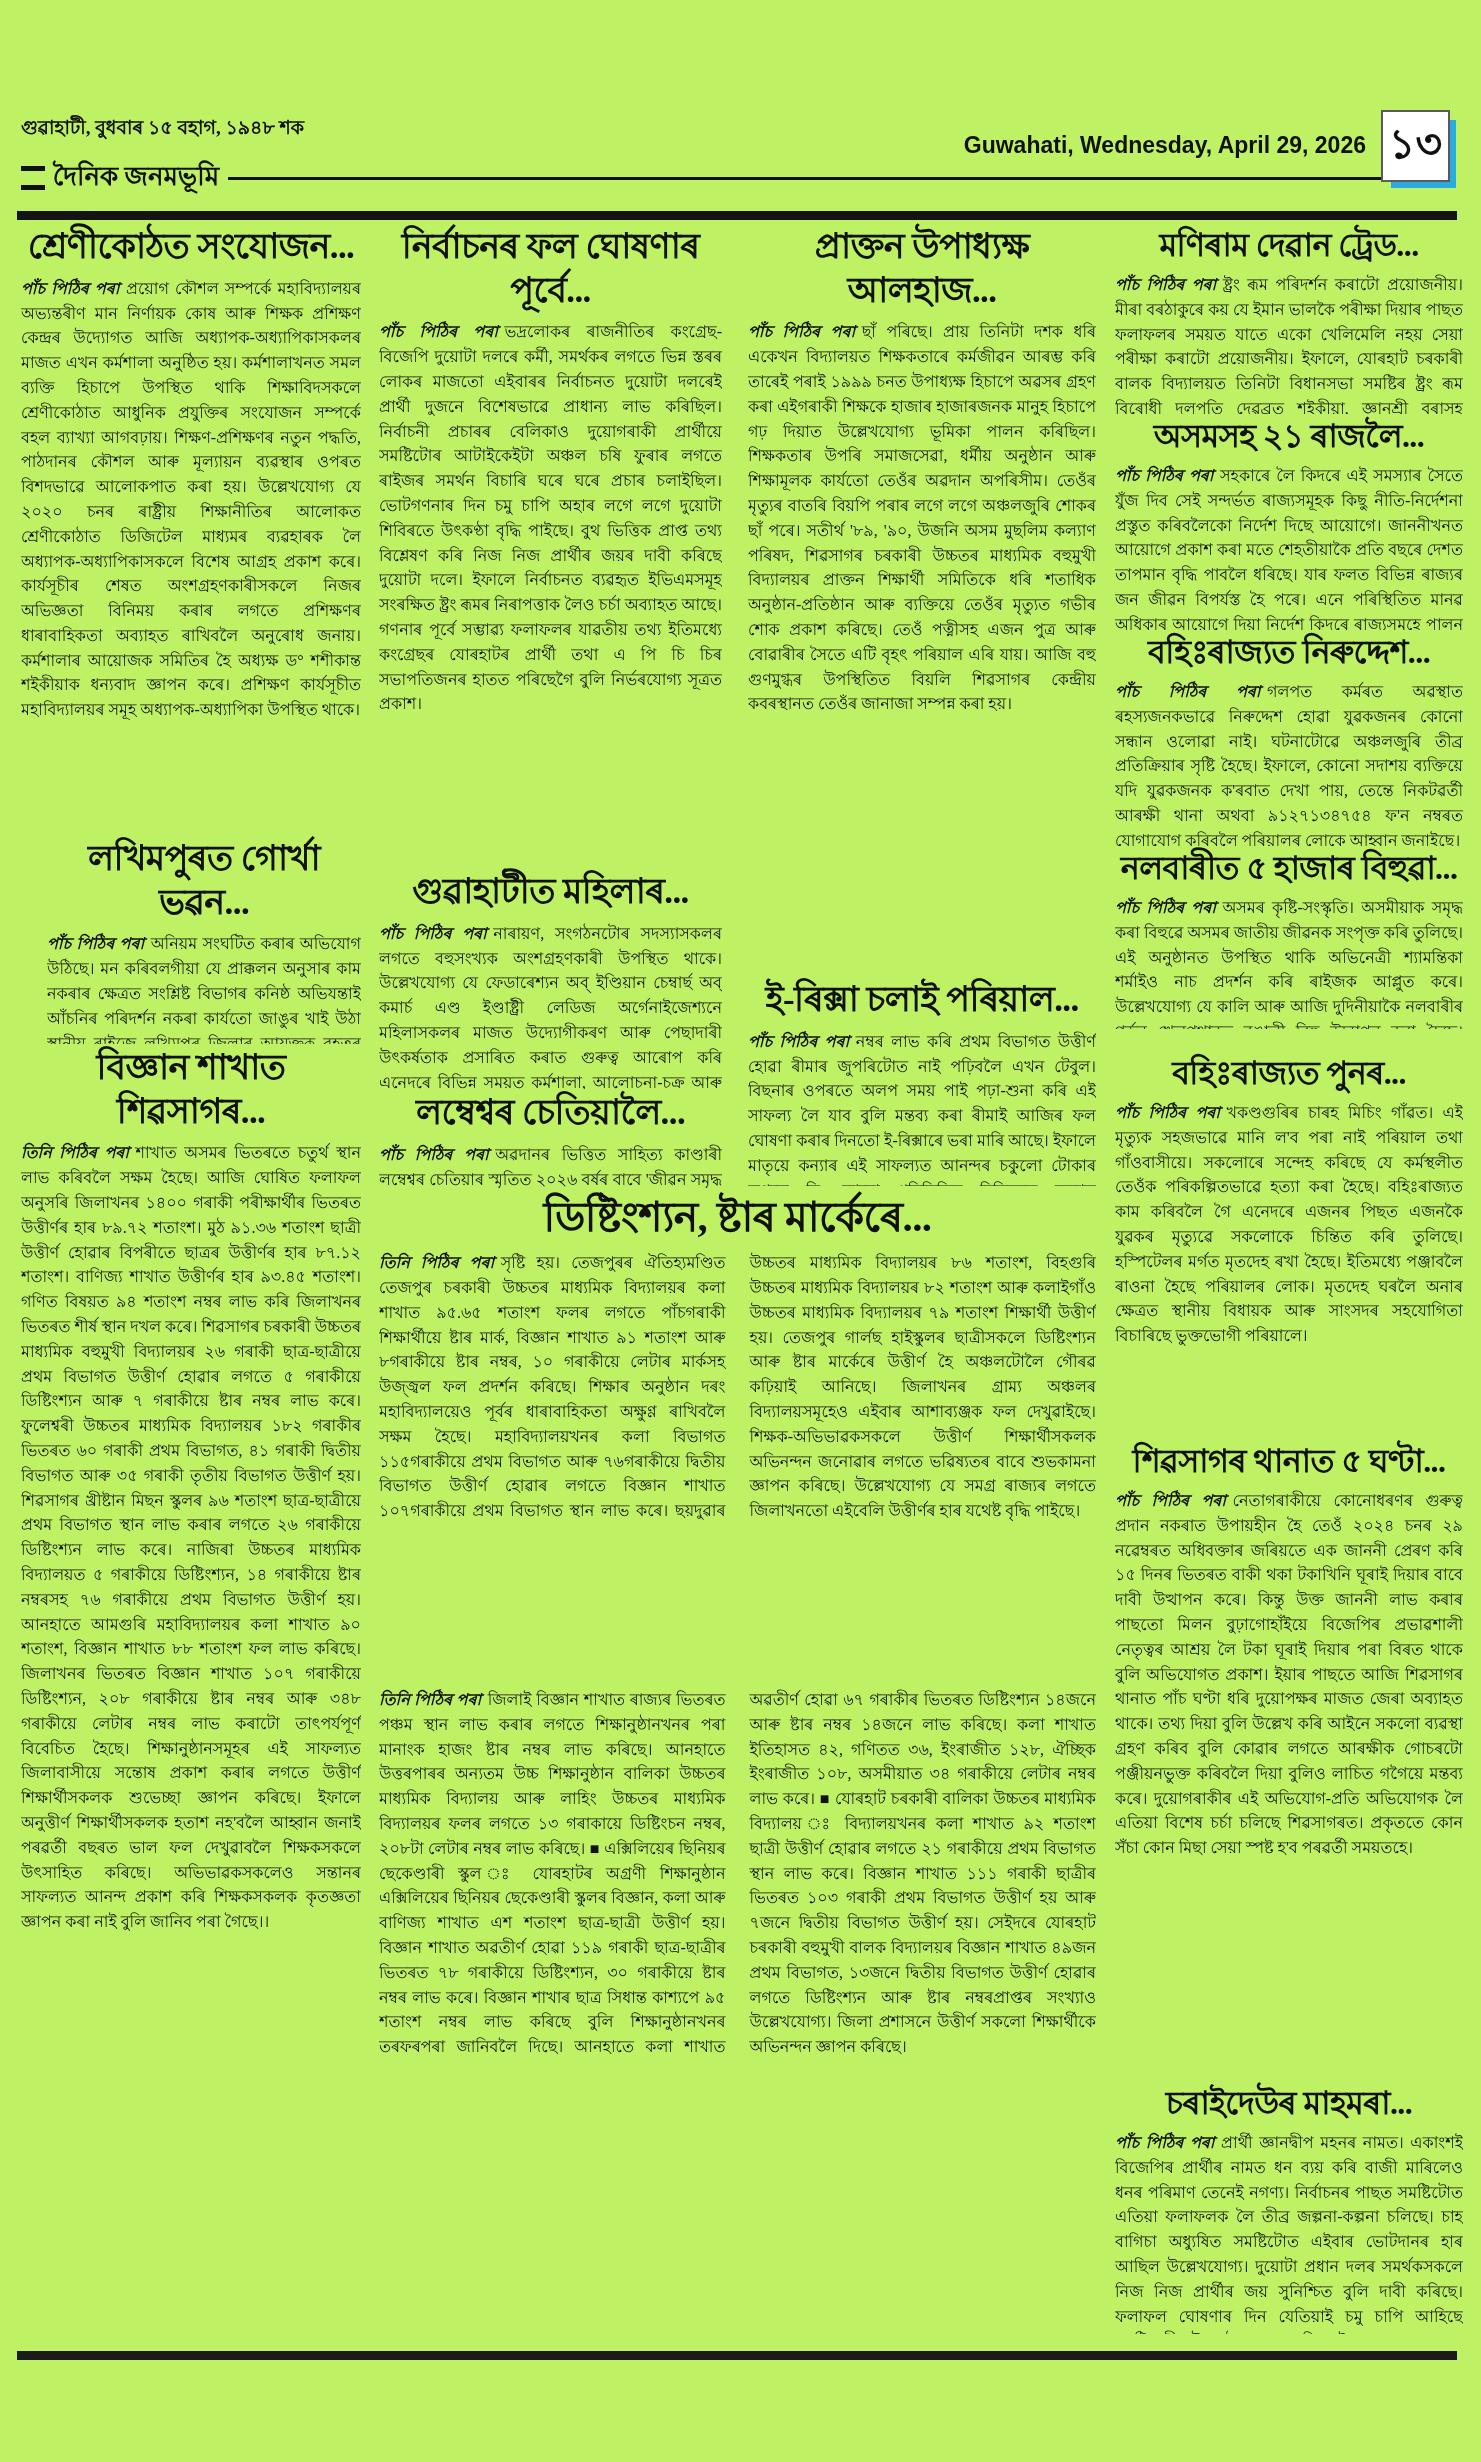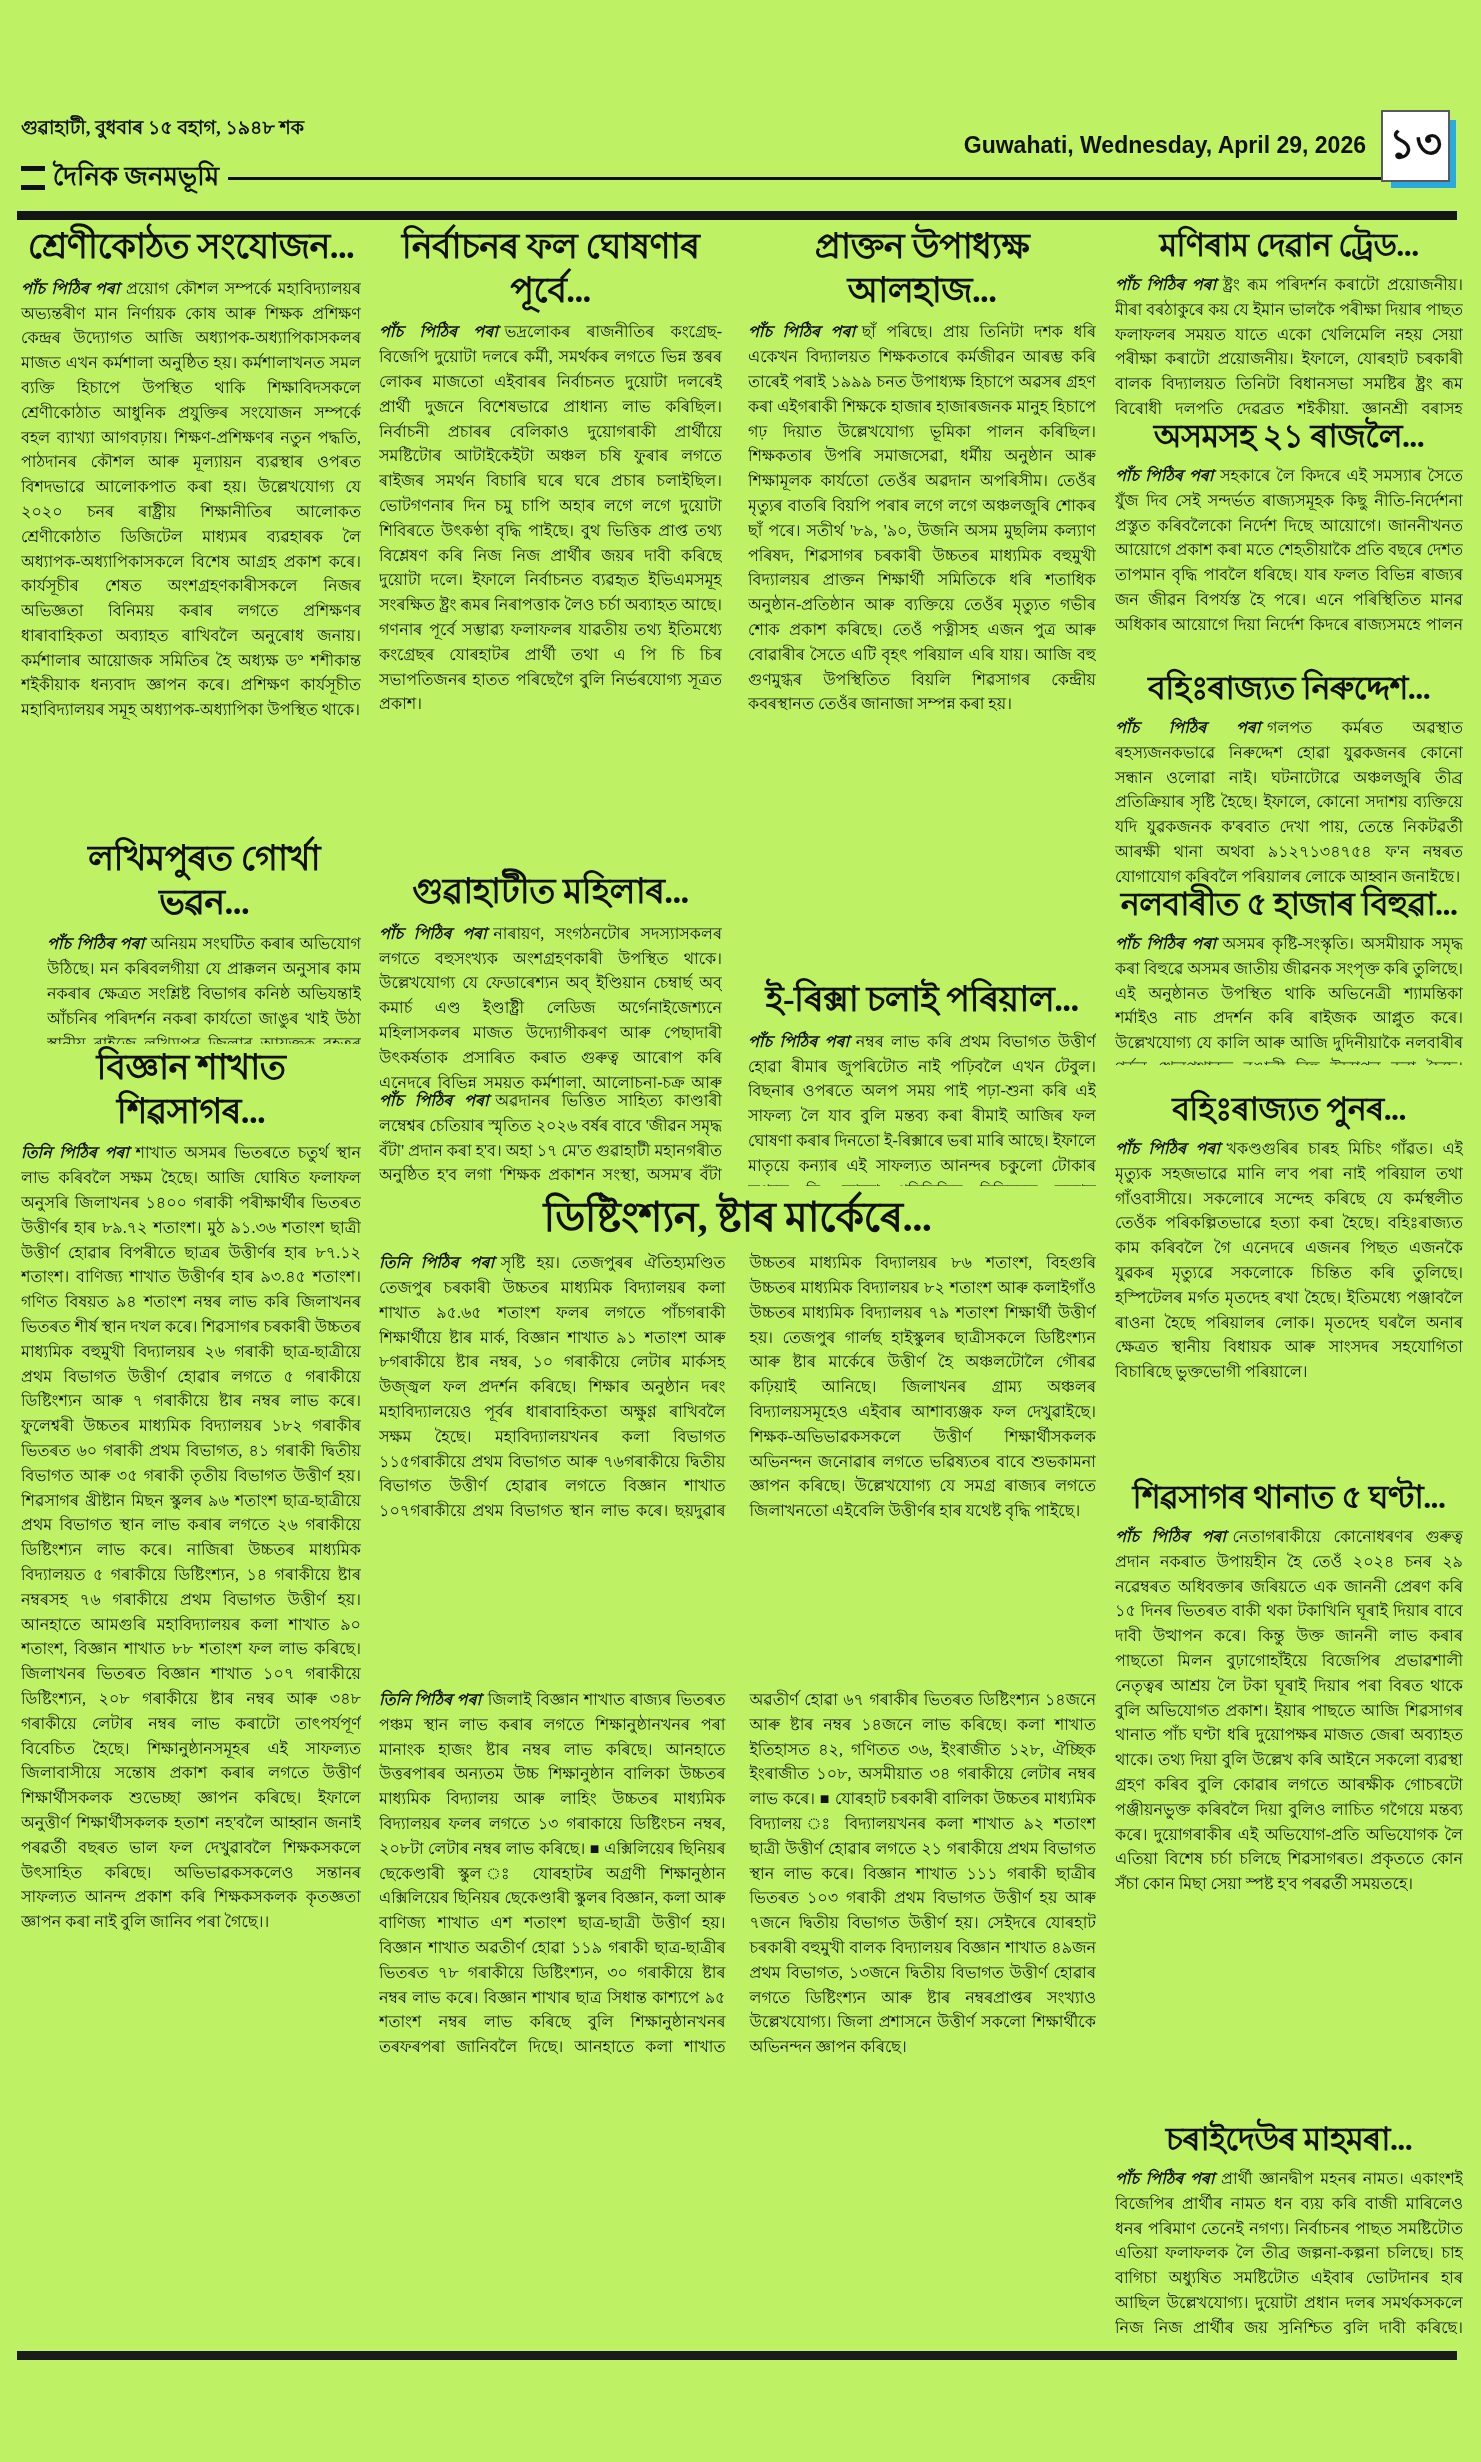--- a/index.html
+++ b/index.html
@@ -79,20 +79,21 @@
   <div class="col" id="col2">
     <article class="story" style="height:645px;">
       <h2 class="headline h-md">নিৰ্বাচনৰ ফল ঘোষণাৰ পূৰ্বে...</h2>
       <p class="body"><b class="dateline">পাঁচ পিঠিৰ পৰা</b><span>ভদ্ৰলোকৰ ৰাজনীতিৰ কংগ্ৰেছ-বিজেপি দুয়োটা দলৰে কৰ্মী, সমৰ্থকৰ লগতে ভিন্ন স্তৰৰ লোকৰ মাজতো এইবাৰৰ নিৰ্বাচনত দুয়োটা দলৰেই প্ৰাৰ্থী দুজনে বিশেষভাৱে প্ৰাধান্য লাভ কৰিছিল। নিৰ্বাচনী প্ৰচাৰৰ বেলিকাও দুয়োগৰাকী প্ৰাৰ্থীয়ে সমষ্টিটোৰ আটাইকেইটা অঞ্চল চষি ফুৰাৰ লগতে ৰাইজৰ সমৰ্থন বিচাৰি ঘৰে ঘৰে প্ৰচাৰ চলাইছিল। ভোটগণনাৰ দিন চমু চাপি অহাৰ লগে লগে দুয়োটা শিবিৰতে উৎকণ্ঠা বৃদ্ধি পাইছে। বুথ ভিত্তিক প্ৰাপ্ত তথ্য বিশ্লেষণ কৰি নিজ নিজ প্ৰাৰ্থীৰ জয়ৰ দাবী কৰিছে দুয়োটা দলে। ইফালে নিৰ্বাচনত ব্যৱহৃত ইভিএমসমূহ সংৰক্ষিত ষ্ট্ৰং ৰূমৰ নিৰাপত্তাক লৈও চৰ্চা অব্যাহত আছে। গণনাৰ পূৰ্বে সম্ভাৱ্য ফলাফলৰ যাৱতীয় তথ্য ইতিমধ্যে কংগ্ৰেছৰ যোৰহাটৰ প্ৰাৰ্থী তথা এ পি চি চিৰ সভাপতিজনৰ হাতত পৰিছেগৈ বুলি নিৰ্ভৰযোগ্য সূত্ৰত প্ৰকাশ।</span></p>
     </article>
     <article class="story" style="height:221px;">
       <h2 class="headline h-md">গুৱাহাটীত মহিলাৰ...</h2>
       <p class="body"><b class="dateline">পাঁচ পিঠিৰ পৰা</b><span>নাৰায়ণ, সংগঠনটোৰ সদস্যাসকলৰ লগতে বহুসংখ্যক অংশগ্ৰহণকাৰী উপস্থিত থাকে। উল্লেখযোগ্য যে ফেডাৰেশ্যন অব্ ইণ্ডিয়ান চেম্বাৰ্ছ অব্ কমাৰ্চ এণ্ড ইণ্ডাষ্ট্ৰী লেডিজ অৰ্গেনাইজেশ্যনে মহিলাসকলৰ মাজত উদ্যোগীকৰণ আৰু পেছাদাৰী উৎকৰ্ষতাক প্ৰসাৰিত কৰাত গুৰুত্ব আৰোপ কৰি এনেদৰে বিভিন্ন সময়ত কৰ্মশালা, আলোচনা-চক্ৰ আৰু প্ৰশিক্ষণ কাৰ্যসূচীৰ আয়োজন কৰি আহিছে।</span></p>
     </article>
     <article class="story" style="height:99px;">
+      <h2 class="headline h-md">লম্বেশ্বৰ চেতিয়ালৈ...</h2>
       <p class="body"><b class="dateline">পাঁচ পিঠিৰ পৰা</b><span>অৱদানৰ ভিত্তিত সাহিত্য কাণ্ডাৰী লম্বেশ্বৰ চেতিয়াৰ স্মৃতিত ২০২৬ বৰ্ষৰ বাবে 'জীৱন সমৃদ্ধ বঁটা' প্ৰদান কৰা হ'ব। অহা ১৭ মে'ত গুৱাহাটী মহানগৰীত অনুষ্ঠিত হ'ব লগা 'শিক্ষক প্ৰকাশন সংস্থা, অসম'ৰ বঁটা বিতৰণ অনুষ্ঠানত 'জীৱন সমৃদ্ধ বঁটা' প্ৰদান কৰিব বুলি 'শিক্ষক প্ৰকাশন সংস্থা, অসম'ৰ মুখ্য সম্পাদক মৃদুল শইকীয়াই জানিবলৈ দিছে।</span></p>
     </article>
   </div>
 
   <div class="col" id="col3">
     <article class="story" style="height:753px;">
       <h2 class="headline h-md">প্ৰাক্তন উপাধ্যক্ষ আলহাজ...</h2>
       <p class="body"><b class="dateline">পাঁচ পিঠিৰ পৰা</b><span>ছাঁ পৰিছে। প্ৰায় তিনিটা দশক ধৰি একেখন বিদ্যালয়ত শিক্ষকতাৰে কৰ্মজীৱন আৰম্ভ কৰি তাৰেই পৰাই ১৯৯৯ চনত উপাধ্যক্ষ হিচাপে অৱসৰ গ্ৰহণ কৰা এইগৰাকী শিক্ষকে হাজাৰ হাজাৰজনক মানুহ হিচাপে গঢ় দিয়াত উল্লেখযোগ্য ভূমিকা পালন কৰিছিল। শিক্ষকতাৰ উপৰি সমাজসেৱা, ধৰ্মীয় অনুষ্ঠান আৰু শিক্ষামূলক কাৰ্যতো তেওঁৰ অৱদান অপৰিসীম। তেওঁৰ মৃত্যুৰ বাতৰি বিয়পি পৰাৰ লগে লগে অঞ্চলজুৰি শোকৰ ছাঁ পৰে। সতীৰ্থ '৮৯, '৯০, উজনি অসম মুছলিম কল্যাণ পৰিষদ, শিৱসাগৰ চৰকাৰী উচ্চতৰ মাধ্যমিক বহুমুখী বিদ্যালয়ৰ প্ৰাক্তন শিক্ষাৰ্থী সমিতিকে ধৰি শতাধিক অনুষ্ঠান-প্ৰতিষ্ঠান আৰু ব্যক্তিয়ে তেওঁৰ মৃত্যুত গভীৰ শোক প্ৰকাশ কৰিছে। তেওঁ পত্নীসহ এজন পুত্ৰ আৰু বোৱাৰীৰ সৈতে এটি বৃহৎ পৰিয়াল এৰি যায়। আজি বহু গুণমুগ্ধৰ উপস্থিতিত বিয়লি শিৱসাগৰ কেন্দ্ৰীয় কবৰস্থানত তেওঁৰ জানাজা সম্পন্ন কৰা হয়।</span></p>
     </article>
     <article class="story" style="height:210px;">
@@ -116,21 +117,21 @@
 
   <div class="col" id="col4">
     <article class="story" style="height:191px;">
       <h2 class="headline h-sm">মণিৰাম দেৱান ট্ৰেড...</h2>
       <p class="body"><b class="dateline">পাঁচ পিঠিৰ পৰা</b><span>ষ্ট্ৰং ৰূম পৰিদৰ্শন কৰাটো প্ৰয়োজনীয়। মীৰা বৰঠাকুৰে কয় যে ইমান ভালকৈ পৰীক্ষা দিয়াৰ পাছত ফলাফলৰ সময়ত যাতে একো খেলিমেলি নহয় সেয়া পৰীক্ষা কৰাটো প্ৰয়োজনীয়। ইফালে, যোৰহাট চৰকাৰী বালক বিদ্যালয়ত তিনিটা বিধানসভা সমষ্টিৰ ষ্ট্ৰং ৰূম বিৰোধী দলপতি দেৱব্ৰত শইকীয়া, জ্ঞানশ্ৰী বৰাসহ বিৰোধীৰ এটা দলে পৰিদৰ্শন কৰে। শ্ৰীভূমি, নলবাৰী, কামৰূপ, যোৰহাটকে ধৰি সকলো জিলাৰ ষ্ট্ৰং ৰূমৰ চি চি টিভি ফুটেজ বিৰোধী দলসমূহে তন্ন-তন্নকৈ পৰীক্ষা কৰে।</span></p>
     </article>
     <article class="story" style="height:216px;">
       <h2 class="headline h-sm">অসমসহ ২১ ৰাজলৈ...</h2>
       <p class="body"><b class="dateline">পাঁচ পিঠিৰ পৰা</b><span>সহকাৰে লৈ কিদৰে এই সমস্যাৰ সৈতে যুঁজ দিব সেই সন্দৰ্ভত ৰাজ্যসমূহক কিছু নীতি-নিৰ্দেশনা প্ৰস্তুত কৰিবলৈকো নিৰ্দেশ দিছে আয়োগে। জাননীখনত আয়োগে প্ৰকাশ কৰা মতে শেহতীয়াকৈ প্ৰতি বছৰে দেশত তাপমান বৃদ্ধি পাবলৈ ধৰিছে। যাৰ ফলত বিভিন্ন ৰাজ্যৰ জন জীৱন বিপৰ্যস্ত হৈ পৰে। এনে পৰিস্থিতিত মানৱ অধিকাৰ আয়োগে দিয়া নিৰ্দেশ কিদৰে ৰাজ্যসমূহে পালন কৰিব সেয়াহে গুৰুত্বপূৰ্ণ হৈ পৰিছে।</span></p>
     </article>
-    <article class="story" style="height:216px;margin-top:36px;">
+    <article class="story" style="height:216px;">
       <h2 class="headline h-sm">বহিঃৰাজ্যত নিৰুদ্দেশ...</h2>
       <p class="body"><b class="dateline">পাঁচ পিঠিৰ পৰা</b><span>গলপত কৰ্মৰত অৱস্থাত ৰহস্যজনকভাৱে নিৰুদ্দেশ হোৱা যুৱকজনৰ কোনো সন্ধান ওলোৱা নাই। ঘটনাটোৱে অঞ্চলজুৰি তীব্ৰ প্ৰতিক্ৰিয়াৰ সৃষ্টি হৈছে। ইফালে, কোনো সদাশয় ব্যক্তিয়ে যদি যুৱকজনক ক'ৰবাত দেখা পায়, তেন্তে নিকটৱৰ্তী আৰক্ষী থানা অথবা ৯১২৭১৩৪৭৫৪ ফ'ন নম্বৰত যোগাযোগ কৰিবলৈ পৰিয়ালৰ লোকে আহ্বান জনাইছে।</span></p>
     </article>
     <article class="story" style="height:183px;">
       <h2 class="headline h-sm">নলবাৰীত ৫ হাজাৰ বিহুৱা...</h2>
       <p class="body"><b class="dateline">পাঁচ পিঠিৰ পৰা</b><span>অসমৰ কৃষ্টি-সংস্কৃতি। অসমীয়াক সমৃদ্ধ কৰা বিহুৱে অসমৰ জাতীয় জীৱনক সংপৃক্ত কৰি তুলিছে। এই অনুষ্ঠানত উপস্থিত থাকি অভিনেত্ৰী শ্যামন্তিকা শৰ্মাইও নাচ প্ৰদৰ্শন কৰি ৰাইজক আপ্লুত কৰে। উল্লেখযোগ্য যে কালি আৰু আজি দুদিনীয়াকৈ নলবাৰীৰ গৰ্ডন খেলপথাৰত ৰঙালী বিহু উদ্যাপন কৰা হৈছে। আজি নিশা বিভিন্ন শিল্পীৰ দ্বাৰা গীত-মাত পৰিৱেশন কৰা হয়।</span></p>
     </article>
     <article class="story" style="height:388px;margin-top:22px;">
       <h2 class="headline h-sm">বহিঃৰাজ্যত পুনৰ...</h2>
       <p class="body"><b class="dateline">পাঁচ পিঠিৰ পৰা</b><span>খকণ্ডগুৰিৰ চাৰহ মিচিং গাঁৱত। এই মৃত্যুক সহজভাৱে মানি ল'ব পৰা নাই পৰিয়াল তথা গাঁওবাসীয়ে। সকলোৰে সন্দেহ কৰিছে যে কৰ্মস্থলীত তেওঁক পৰিকল্পিতভাৱে হত্যা কৰা হৈছে। বহিঃৰাজ্যত কাম কৰিবলৈ গৈ এনেদৰে এজনৰ পিছত এজনকৈ যুৱকৰ মৃত্যুৱে সকলোকে চিন্তিত কৰি তুলিছে। হস্পিটেলৰ মৰ্গত মৃতদেহ ৰখা হৈছে। ইতিমধ্যে পঞ্জাবলৈ ৰাওনা হৈছে পৰিয়ালৰ লোক। মৃতদেহ ঘৰলৈ অনাৰ ক্ষেত্ৰত স্থানীয় বিধায়ক আৰু সাংসদৰ সহযোগিতা বিচাৰিছে ভুক্তভোগী পৰিয়ালে।</span></p>

